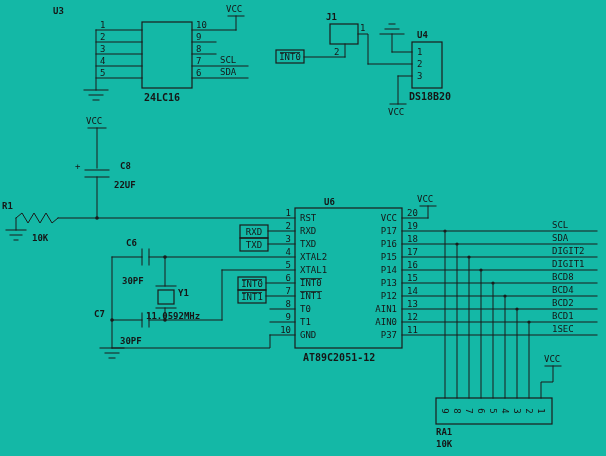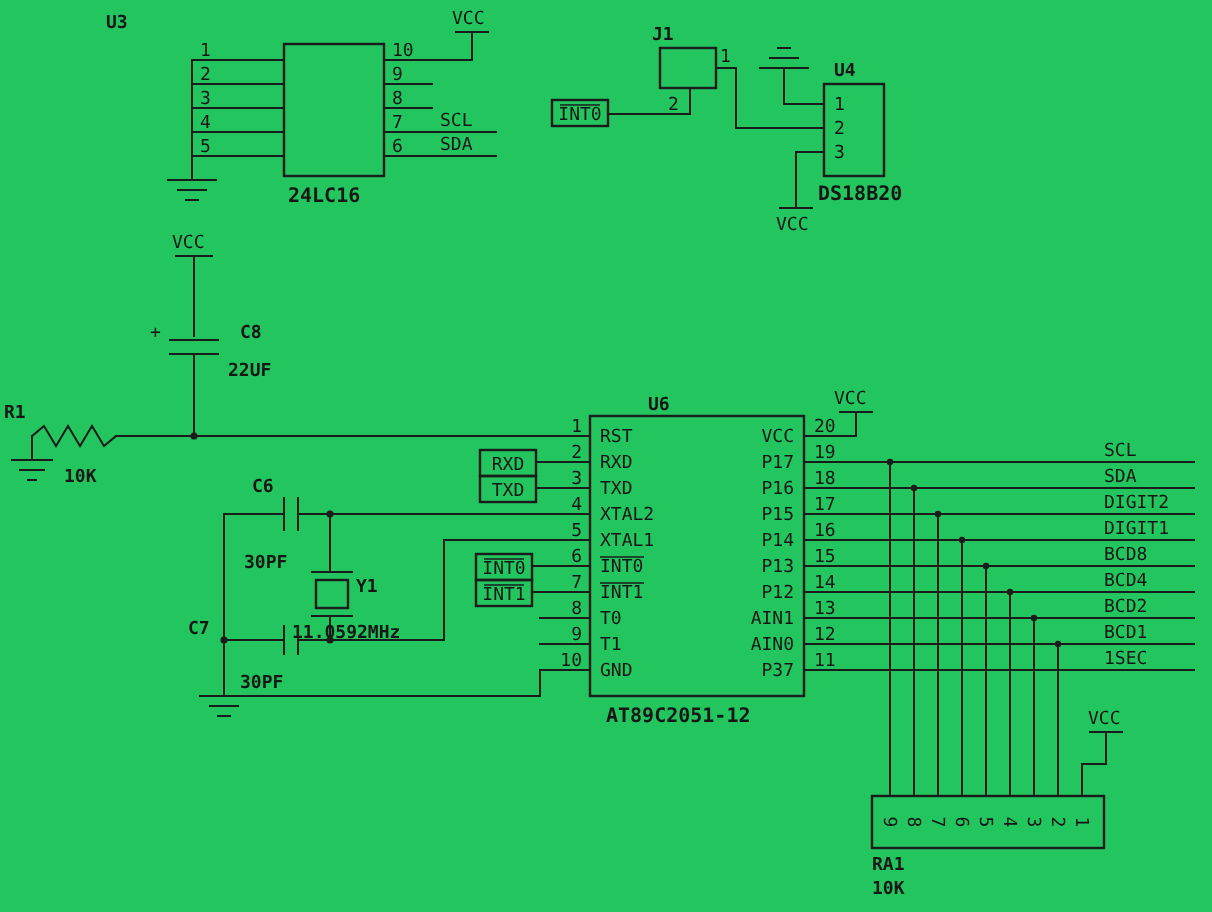--- a/index.html
+++ b/index.html
@@ -1,16 +1,16 @@
 <!DOCTYPE html>
 <html><head>
 <meta charset="utf-8">
 <style>
   html,body{margin:0;padding:0;background:#d9d9d5;}
-  .page{width:606px;height:456px;background:#22c55e;position:relative;overflow:hidden;}
+  .page{width:606px;height:456px;background:#14b8a6;position:relative;overflow:hidden;}
   svg{display:block;}
   .wire{stroke:#1b1b1b;stroke-width:1;fill:none;stroke-linecap:square;}
   .thin{stroke:#1b1b1b;stroke-width:0.8;fill:none;}
   .comp{stroke:#1b1b1b;stroke-width:1.2;fill:none;}
   .dot{fill:#1b1b1b;}
   text{font-family:"DejaVu Sans Mono","Liberation Mono",monospace;fill:#161616;}
   .t{font-size:9px;}
   .tb{font-size:9px;font-weight:bold;}
   .tp{font-size:10px;font-weight:bold;}
 </style>

